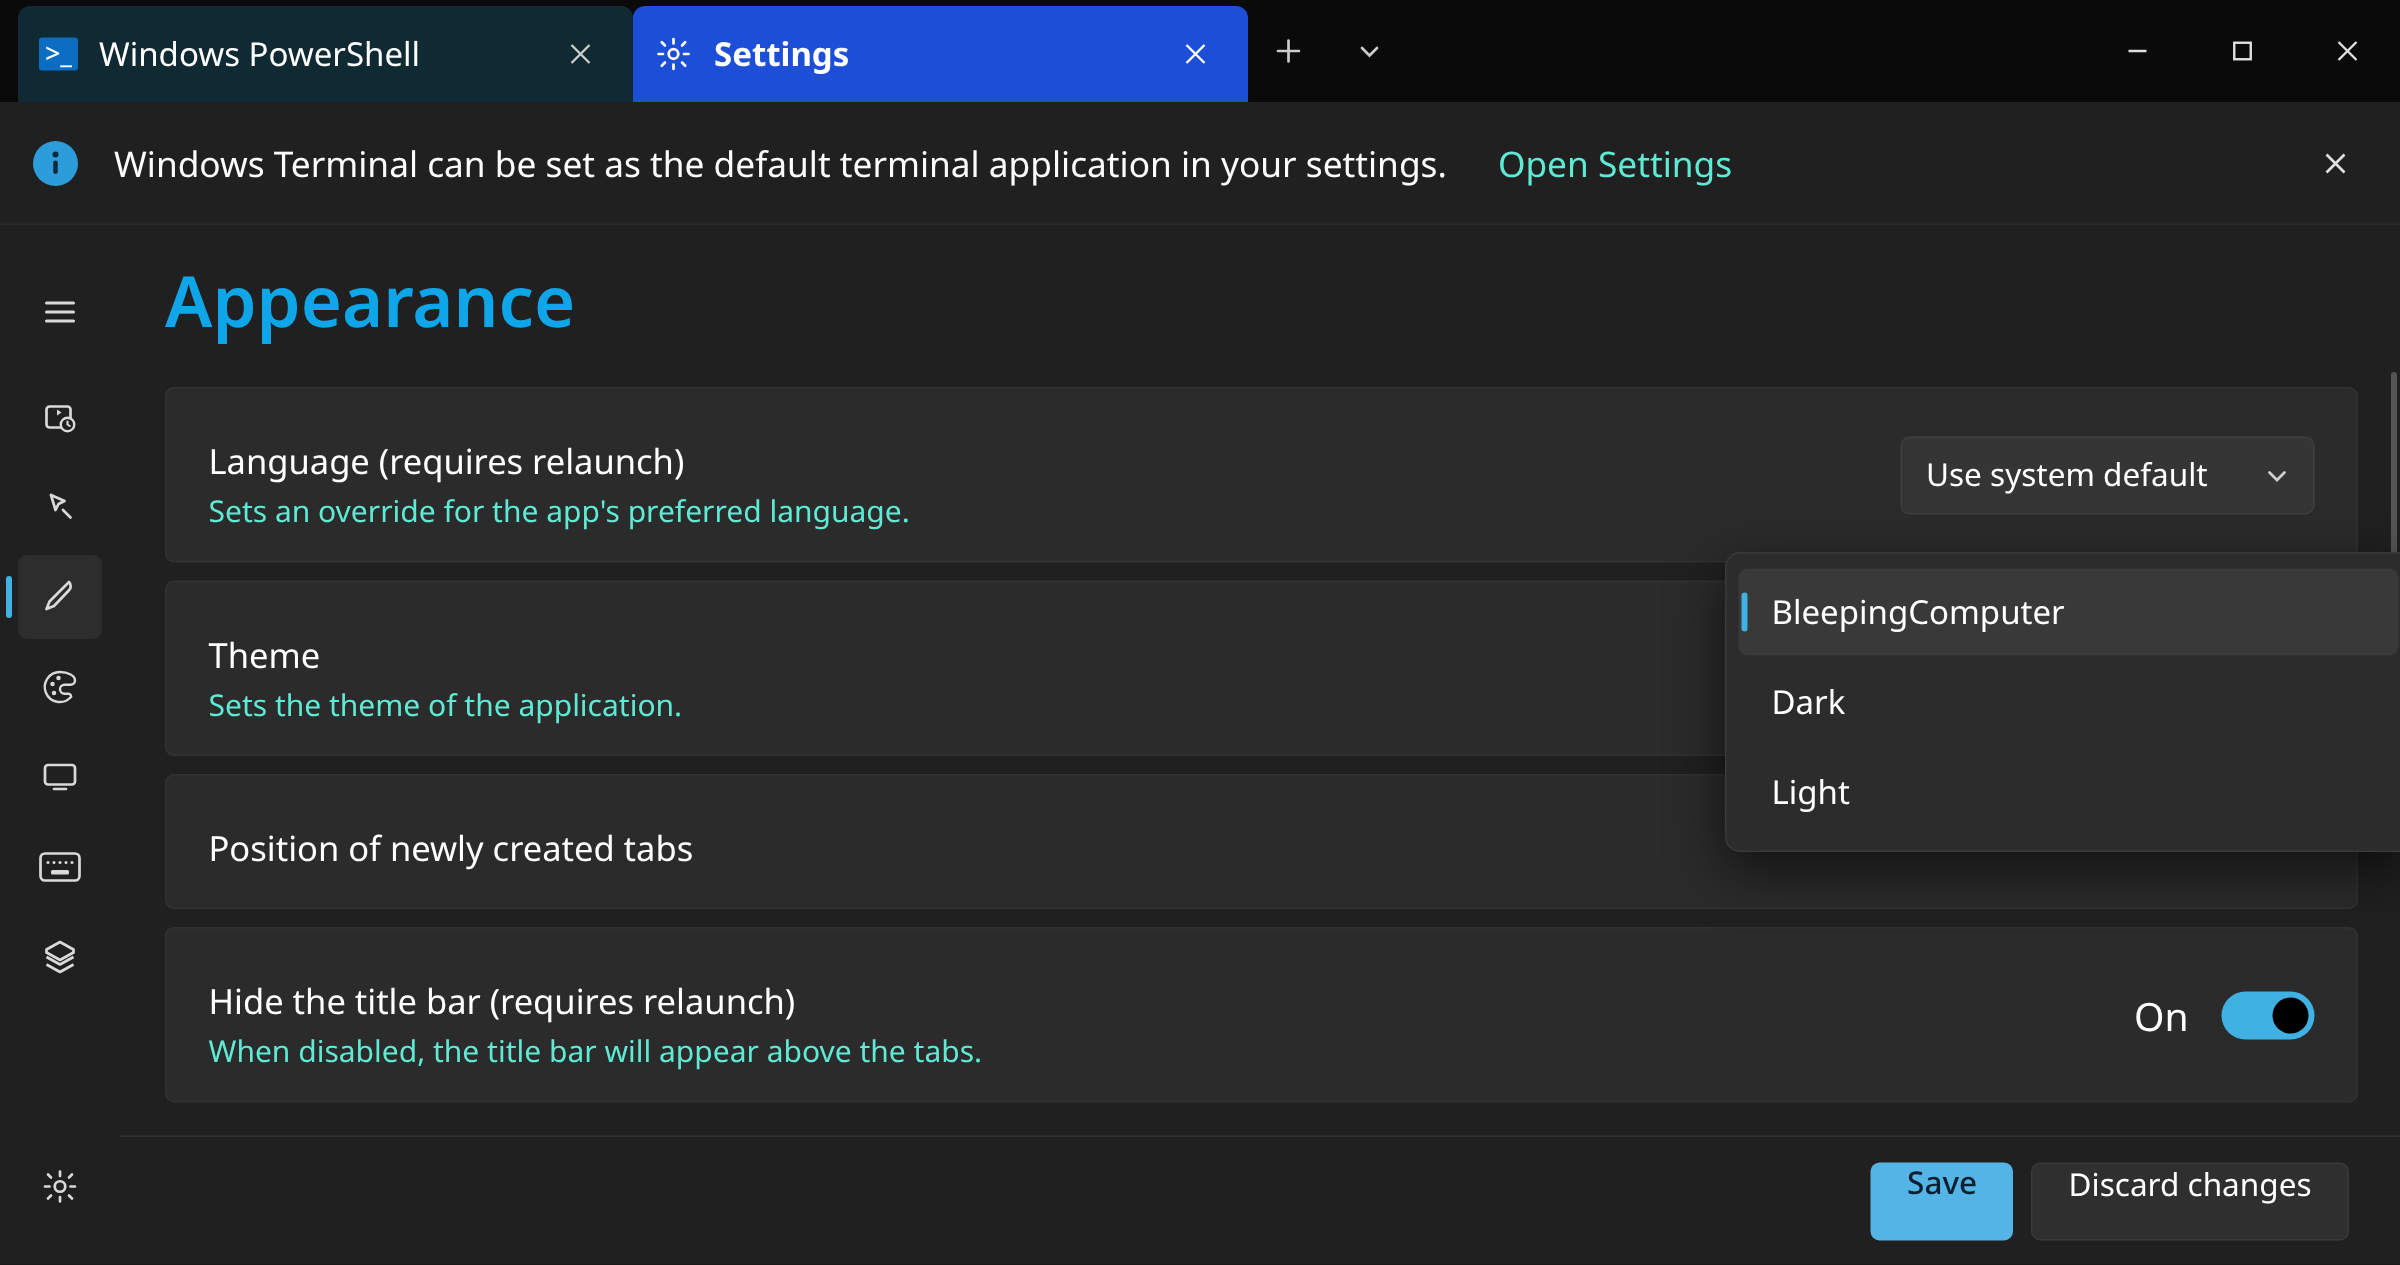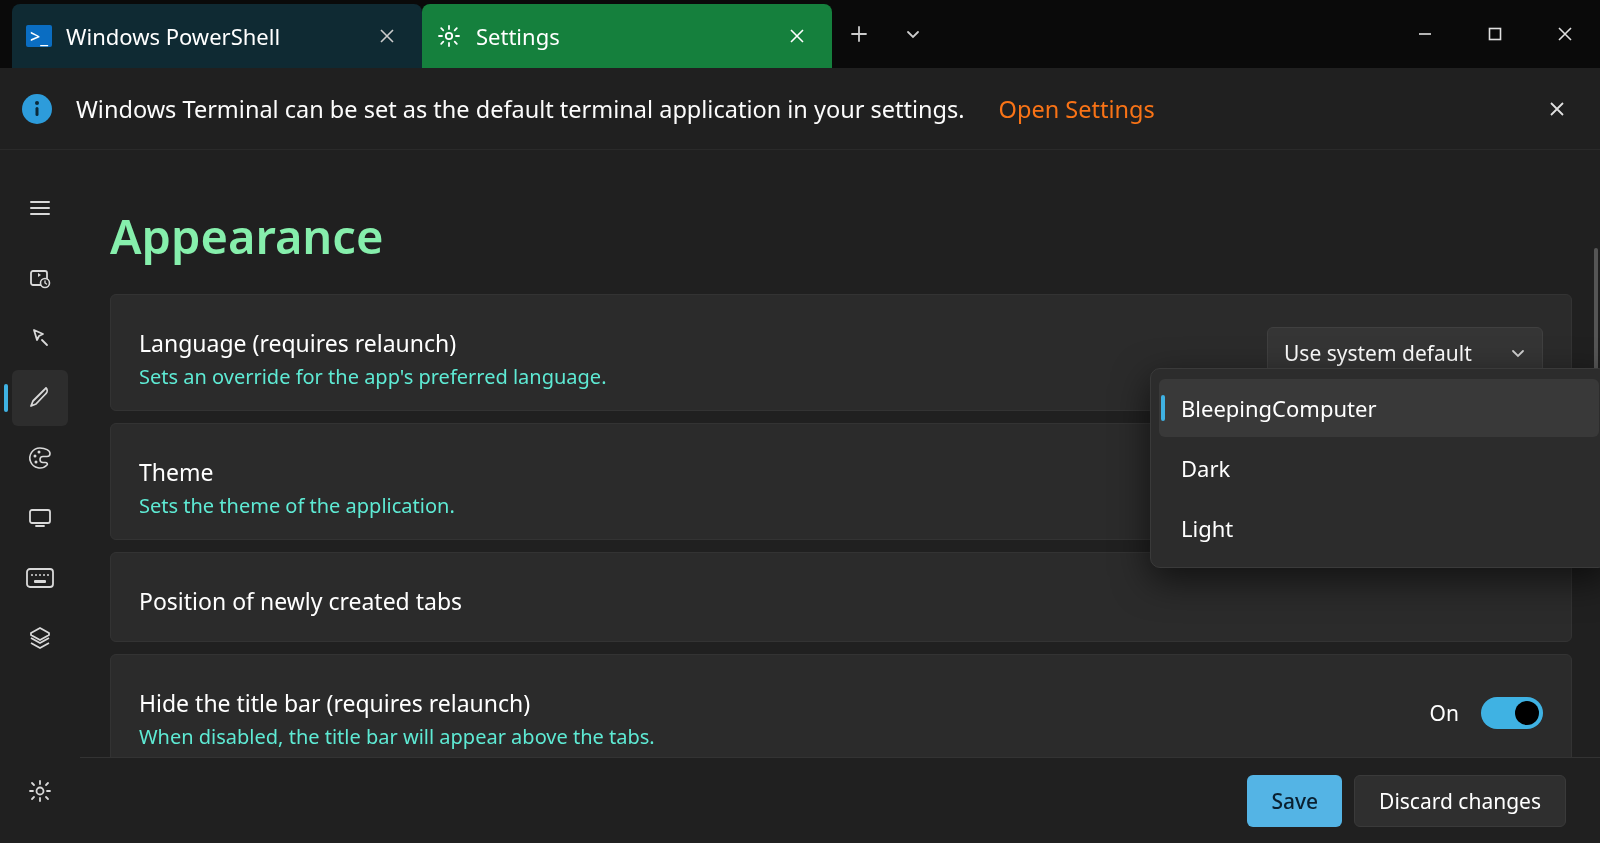--- a/index.html
+++ b/index.html
@@ -26,21 +26,21 @@
     padding: 0 18px 0 14px;
     gap: 14px;
     min-width: 410px;
     border-top-left-radius: 8px;
     border-top-right-radius: 8px;
     margin-top: 4px;
     color: #ffffff;
     font-size: 22px;
   }
   .tab.inactive { background: #0f2a33; }
-  .tab.active   { background: #15803d; }
+  .tab.active   { background: #1d4ed8; font-weight: bold; }
   .tab .tab-icon {
     display: flex; align-items: center; justify-content: center;
     width: 26px; height: 26px;
   }
   .ps-icon {
     width: 26px; height: 22px;
     background: #0a6dc2;
     display: flex; align-items: center; justify-content: center;
     color: #fff; font-size: 18px; font-weight: 500;
     border-radius: 2px;
@@ -75,21 +75,21 @@
     gap: 24px;
   }
   .info-icon {
     width: 30px; height: 30px; border-radius: 50%;
     background: #2d9cdb;
     display: flex; align-items: center; justify-content: center;
     color: #0a2a3a;
     flex-shrink: 0;
   }
   .info-text { font-size: 23.5px; color: #fcfcfc; }
-  .info-link { font-size: 23.5px; color: #f97316; cursor: pointer; margin-left: 10px; }
+  .info-link { font-size: 23.5px; color: #5eead4; cursor: pointer; margin-left: 10px; }
   .info-spacer { flex: 1; }
   .banner-close {
     width: 42px; height: 42px; display: flex; align-items: center;
     justify-content: center; cursor: pointer; color: #e0e0e0;
   }
 
   
   .content-area {
     position: absolute;
     top: 150px;
@@ -133,22 +133,21 @@
   .main {
     flex: 1;
     position: relative;
     padding: 18px 28px 0 30px;
     overflow: hidden;
   }
   .page-title {
     font-size: 47px;
     font-weight: 600;
     margin-bottom: 26px;
-    color: #86efac;
-    margin-top: 36px;
+    color: #0ea5e9;
   }
 
   .setting-card {
     background: #2b2b2b;
     border: 1px solid #333;
     border-radius: 6px;
     padding: 20px 28px;
     display: flex;
     align-items: center;
     gap: 20px;
@@ -167,21 +166,21 @@
     display: flex;
     align-items: center;
     gap: 14px;
     min-width: 276px;
     cursor: pointer;
     color: #ffffff;
     font-size: 21px;
     justify-content: space-between;
   }
 
-  .toggle-label { font-size: 21px; color: #ffffff; }
+  .toggle-label { font-size: 26px; color: #ffffff; }
   .toggle {
     width: 62px; height: 32px; border-radius: 16px; background: #3fb2e3;
     position: relative; cursor: pointer;
     display: flex; align-items: center;
   }
   .toggle::after {
     content: ""; position: absolute; right: 4px; top: 4px;
     width: 24px; height: 24px; border-radius: 50%; background: #000;
   }
 
@@ -234,21 +233,20 @@
     align-items: center;
     justify-content: flex-end;
     padding: 0 34px;
     gap: 12px;
   }
   .btn {
     height: 52px;
     padding: 0 24px;
     border-radius: 6px;
     display: flex;
-    align-items: center;
     justify-content: center;
     font-size: 21px;
     cursor: pointer;
     min-width: 94px;
   }
   .btn.primary { background: #54b4e5; color: #0a2030; font-weight: 500; }
   .btn.secondary { background: #2f2f2f; color: #ffffff; border: 1px solid #3a3a3a; }
 
   
   .scrollbar {

